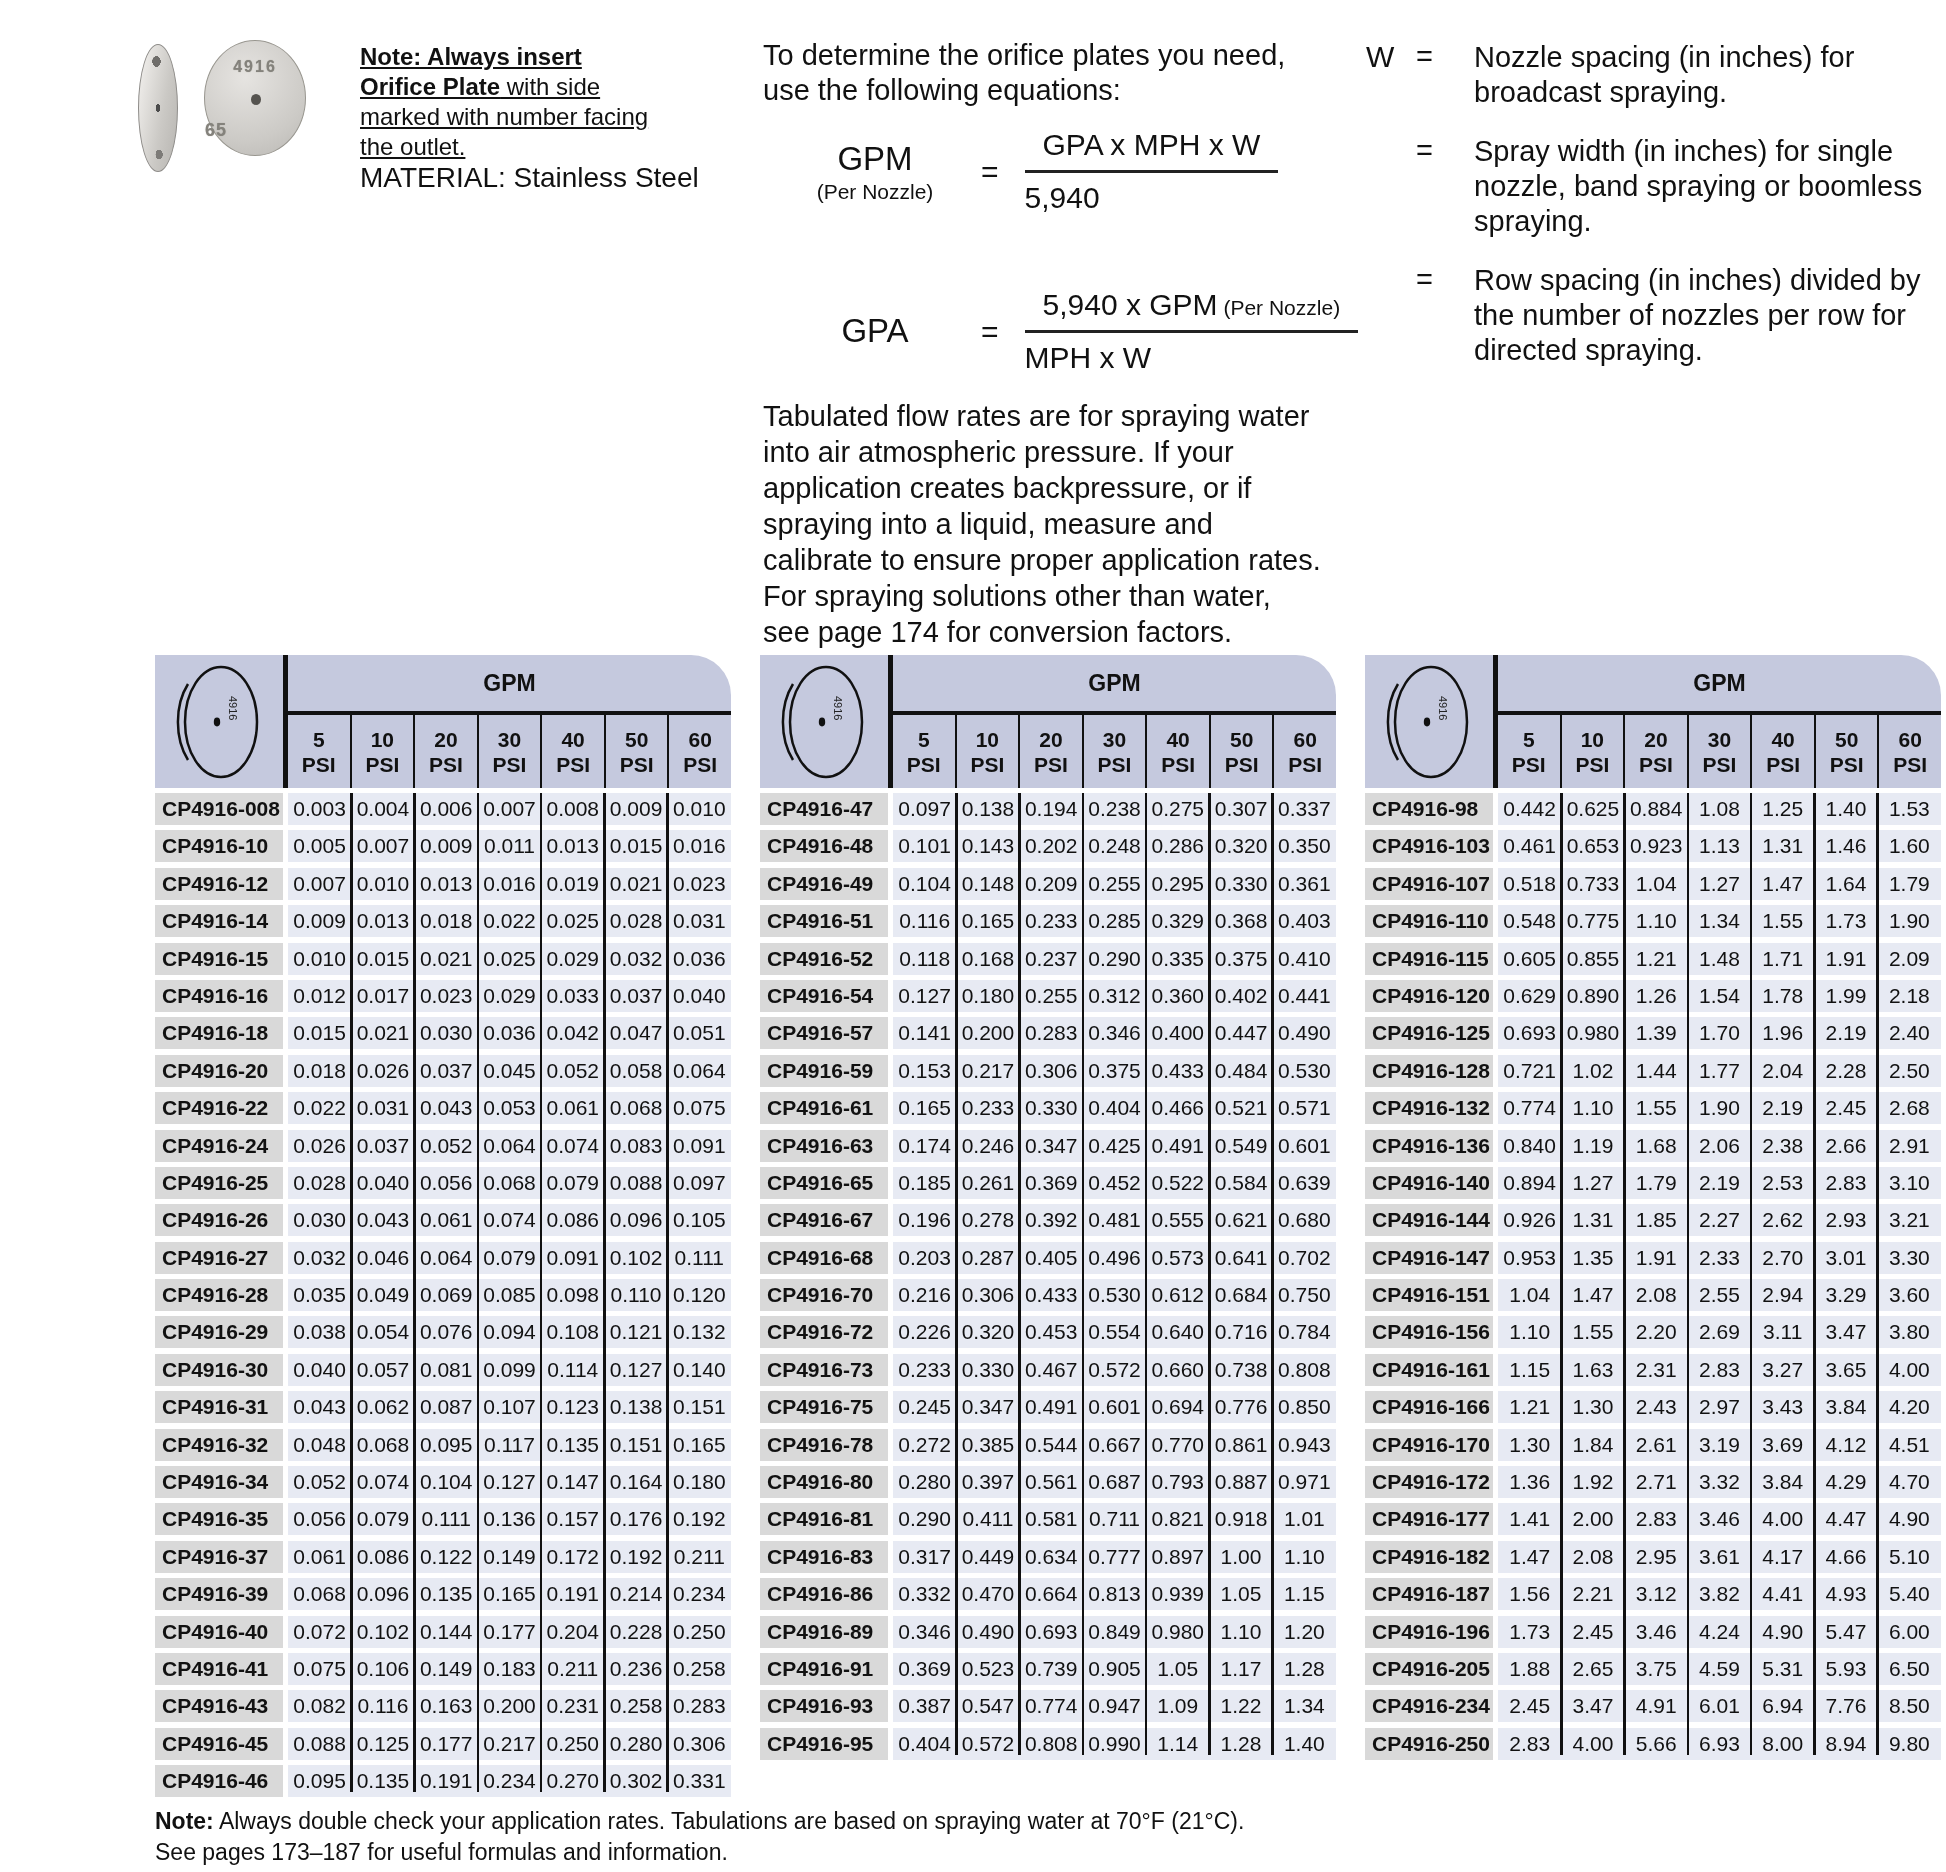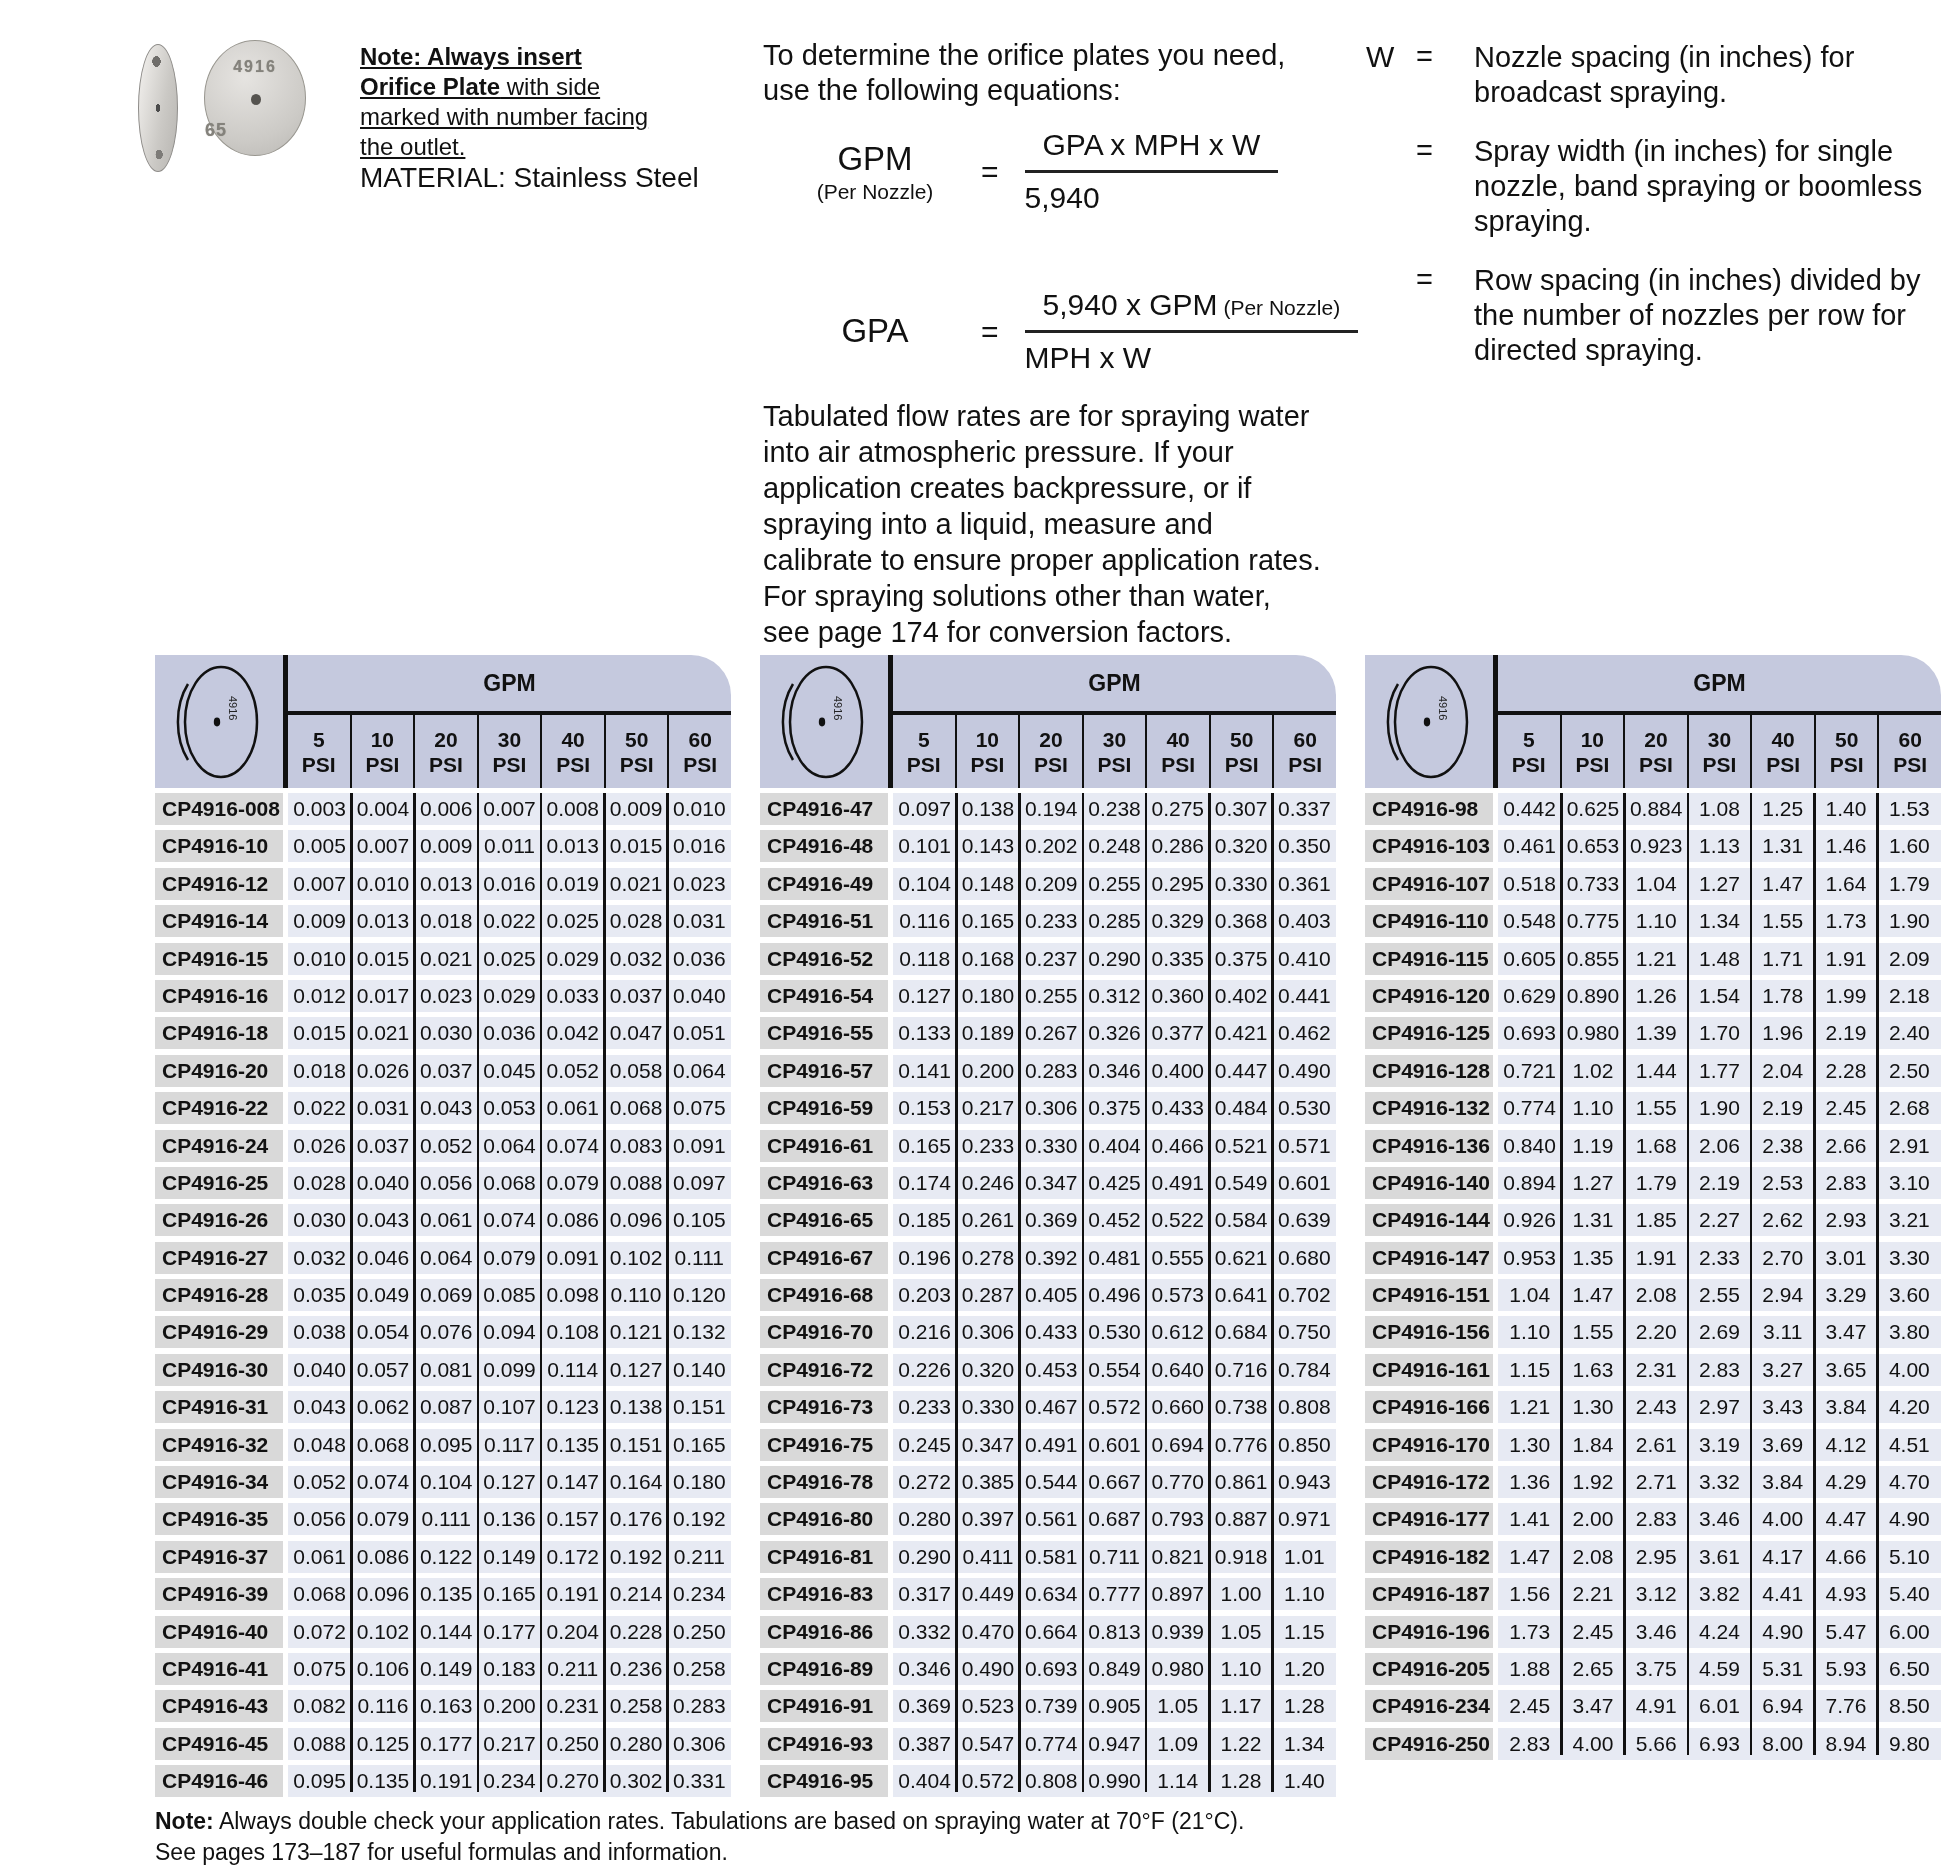--- a/index.html
+++ b/index.html
@@ -638,32 +638,20 @@
             <div class="val">0.127</div>
             <div class="val">0.180</div>
             <div class="val">0.255</div>
             <div class="val">0.312</div>
             <div class="val">0.360</div>
             <div class="val">0.402</div>
             <div class="val">0.441</div>
           </div>
         </div>
         <div class="orow">
-          <div class="part">CP4916-55</div>
-          <div class="vals">
-            <div class="val">0.133</div>
-            <div class="val">0.189</div>
-            <div class="val">0.267</div>
-            <div class="val">0.326</div>
-            <div class="val">0.377</div>
-            <div class="val">0.421</div>
-            <div class="val">0.462</div>
-          </div>
-        </div>
-        <div class="orow">
           <div class="part">CP4916-57</div>
           <div class="vals">
             <div class="val">0.141</div>
             <div class="val">0.200</div>
             <div class="val">0.283</div>
             <div class="val">0.346</div>
             <div class="val">0.400</div>
             <div class="val">0.447</div>
             <div class="val">0.490</div>
           </div>

